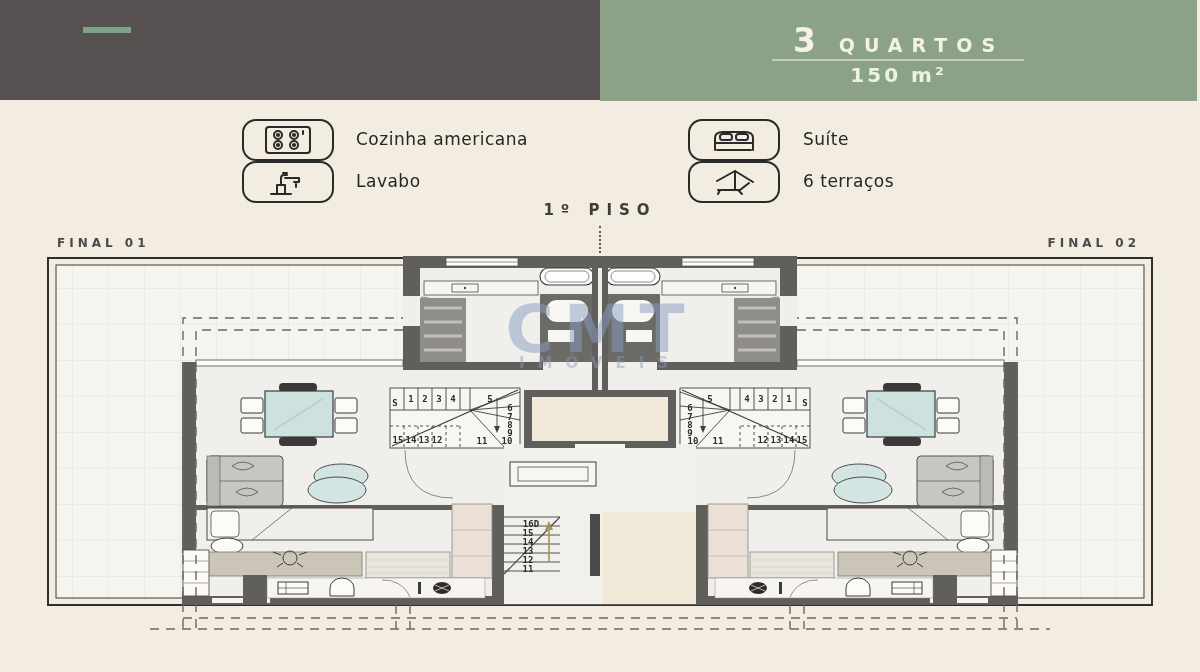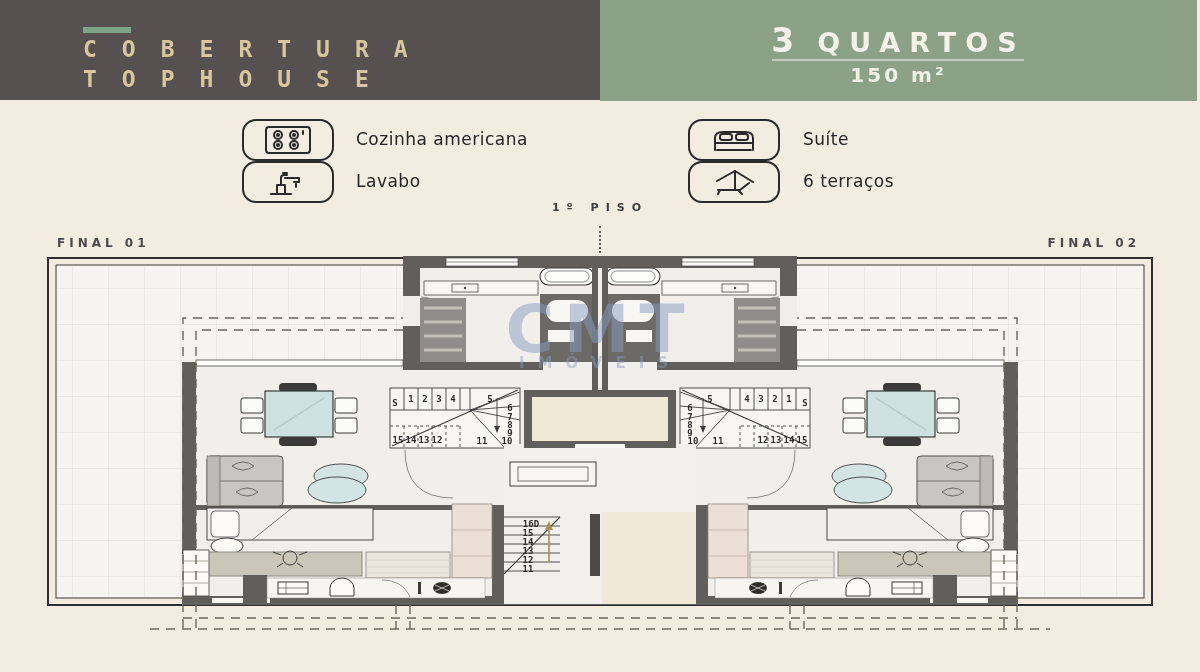--- a/index.html
+++ b/index.html
@@ -7,52 +7,48 @@
          font-family:"DejaVu Sans",sans-serif;}
   .hdr-dark{position:absolute;left:0;top:0;width:600px;height:100px;background:#575050;}
   .hdr-green{position:absolute;left:600px;top:0;width:597px;height:101px;background:#8ba287;}
   .brand-dash{position:absolute;left:83px;top:27px;width:48px;height:6px;background:#7ca489;}
   .brand{position:absolute;left:83px;top:34px;color:#d8c79c;
          font-family:"DejaVu Sans Mono",monospace;font-weight:bold;font-size:23px;
          letter-spacing:25px;line-height:30px;white-space:nowrap;}
   .qrow{position:absolute;left:600px;top:21px;width:597px;display:flex;
         justify-content:center;align-items:baseline;color:#f4f1e6;}
   .qnum{font-size:33px;font-weight:bold;}
-  .qlabel{font-size:27px;font-weight:bold;letter-spacing:9px;margin-left:23px;}
+  .qlabel{font-size:19px;font-weight:bold;letter-spacing:9px;margin-left:23px;}
   .qline{position:absolute;left:772px;top:59px;width:252px;height:2px;background:rgba(244,241,230,.55);}
   .area{position:absolute;left:600px;top:63px;width:597px;text-align:center;
         font-size:20px;font-weight:bold;letter-spacing:3px;color:#eef0e4;}
   .pill{position:absolute;width:88px;height:38px;border:2px solid #2a2a2a;border-radius:14px;
         display:flex;align-items:center;justify-content:center;}
   .pill svg{stroke:#2a2a2a;fill:none;stroke-width:2;stroke-linecap:round;stroke-linejoin:round;}
   .leg-label{position:absolute;font-weight:normal;font-size:17px;color:#262626;letter-spacing:.5px;white-space:nowrap;}
   .piso{position:absolute;left:0;top:201px;width:1200px;text-align:center;font-weight:bold;
-        font-size:11px;letter-spacing:7px;color:#3d3d3d;}
+        font-size:15px;letter-spacing:7px;color:#3d3d3d;}
   .piso-line{position:absolute;left:599px;top:226px;height:27px;width:0;border-left:2px dotted #5a5a5a;}
   .final{position:absolute;top:236px;font-weight:bold;font-size:12px;letter-spacing:4px;color:#4a4a4a;white-space:nowrap;}
   #final01{left:57px;} #final02{right:60px;margin-left:12px;}
   svg.plan{position:absolute;left:0;top:0;width:1200px;height:672px;}
   .stairnum{font-family:"DejaVu Sans Mono",monospace;font-weight:bold;font-size:9px;fill:#2b2b2b;text-anchor:middle;}
   .wm1{font-family:"DejaVu Sans",sans-serif;font-weight:bold;font-size:66px;letter-spacing:10px;
        fill:#8a9cc0;opacity:.5;text-anchor:middle;}
   .wm2{font-family:"DejaVu Sans",sans-serif;font-weight:bold;font-size:15px;letter-spacing:13px;
        fill:#8a9cc0;opacity:.45;text-anchor:middle;}
 </style>
 </head>
 <body>
 
 <div id="stage">
 
   <div class="hdr-dark"></div>
   <div class="hdr-green"></div>
   <div class="brand-dash"></div>
-  <div class="brand">
-    <div>COBERTURA</div>
-    <div>TOPHOUSE</div>
-  </div>
   <div class="qrow">
     <span class="qnum">3</span>
     <span class="qlabel">QUARTOS</span>
   </div>
   <div class="qline"></div>
   <div class="area">150 m²</div>
 
   <div class="pill" style="left:242px;top:119px;">
     <svg width="54" height="32" viewBox="0 0 54 32">
       <rect x="5" y="3" width="44" height="26" rx="3"></rect>

